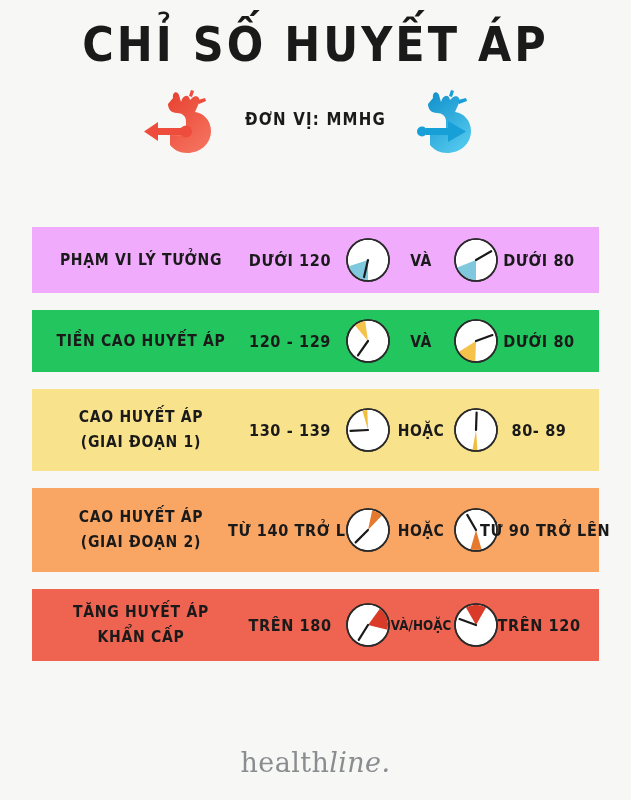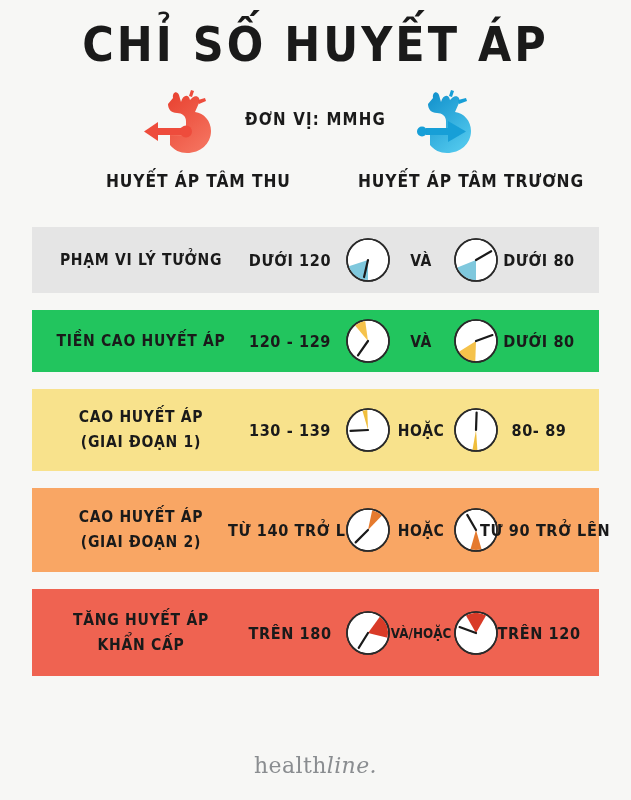--- a/index.html
+++ b/index.html
@@ -151,21 +151,21 @@
   
   .footer {
     position: absolute;
     bottom: 22px;
     left: 0;
     width: 631px;
     text-align: center;
   }
   .logo {
     font-family: "DejaVu Serif", serif;
-    font-size: 22px;
+    font-size: 27px;
     color: #8a8d90;
     letter-spacing: 0.4px;
   }
   .logo .script {
     font-style: italic;
     font-family: "DejaVu Serif", serif;
   }
 </style>
 </head>
 <body>
@@ -209,27 +209,23 @@
         <circle cx="20" cy="43.5" r="5" fill="#179FD7"></circle>
         <polygon points="64,43.5 46,33 46,54" fill="#179FD7"></polygon>
         <path d="M47 8 L49 2 L52 3 L50 9 Z" fill="#179FD7"></path>
         <path d="M56 12 L64 10 L65 13 L57 16 Z" fill="#179FD7"></path>
       </svg>
     </div>
   </div>
 
   <div class="unit-label">ĐƠN VỊ: MMHG</div>
 
-  <div class="col-headers">
-    <div class="col-header sys">HUYẾT ÁP TÂM THU</div>
-    <div class="col-header dia">HUYẾT ÁP TÂM TRƯƠNG</div>
-  </div>
 
   <div class="rows" id="rows-container">
-      <div class="row" style="background: #e5e5e5; height: 66px;">
+      <div class="row" style="background: #f0abfc; height: 66px;">
         <div class="cell cell-category">
           <div>PHẠM VI LÝ TƯỞNG</div>
         </div>
         <div class="cell cell-systolic">DƯỚI 120</div>
         <div class="gauge gauge-sys"><svg viewBox="0 0 48 48" width="48" height="48" aria-hidden="true">
     <circle cx="24" cy="24" r="21" fill="#ffffff" stroke="#2a2a2a" stroke-width="1.6"></circle>
     <path d="M 24 24 L 24.00 44.10 A 20.1 20.1 0 0 1 4.88 30.21 Z" fill="#7FC8DD"></path>
     <circle cx="24" cy="24" r="21" fill="none" stroke="#2a2a2a" stroke-width="1.6"></circle>
     <line x1="24" y1="24" x2="20.06" y2="41.05" stroke="#1a1a1a" stroke-width="2.2" stroke-linecap="round"></line>
   </svg></div>
@@ -297,21 +293,21 @@
   </svg></div>
         <div class="cell cell-conn">HOẶC</div>
         <div class="gauge gauge-dia"><svg viewBox="0 0 48 48" width="48" height="48" aria-hidden="true">
     <circle cx="24" cy="24" r="21" fill="#ffffff" stroke="#2a2a2a" stroke-width="1.6"></circle>
     <path d="M 24 24 L 29.54 43.32 A 20.1 20.1 0 0 1 18.46 43.32 Z" fill="#E57A2E"></path>
     <circle cx="24" cy="24" r="21" fill="none" stroke="#2a2a2a" stroke-width="1.6"></circle>
     <line x1="24" y1="24" x2="15.25" y2="8.84" stroke="#1a1a1a" stroke-width="2.2" stroke-linecap="round"></line>
   </svg></div>
         <div class="cell cell-diastolic">TỪ 90 TRỞ LÊN</div>
       </div>
-      <div class="row" style="background: rgb(239, 99, 81); height: 87px;">
+      <div class="row" style="background: rgb(239, 99, 81); height: 72px;">
         <div class="cell cell-category">
           <div>TĂNG HUYẾT ÁP</div>
           <div>KHẨN CẤP</div>
         </div>
         <div class="cell cell-systolic">TRÊN 180</div>
         <div class="gauge gauge-sys"><svg viewBox="0 0 48 48" width="48" height="48" aria-hidden="true">
     <circle cx="24" cy="24" r="21" fill="#ffffff" stroke="#2a2a2a" stroke-width="1.6"></circle>
     <path d="M 24 24 L 35.81 7.74 A 20.1 20.1 0 0 1 43.50 28.86 Z" fill="#D93B28"></path>
     <circle cx="24" cy="24" r="21" fill="none" stroke="#2a2a2a" stroke-width="1.6"></circle>
     <line x1="24" y1="24" x2="14.73" y2="38.84" stroke="#1a1a1a" stroke-width="2.2" stroke-linecap="round"></line>

